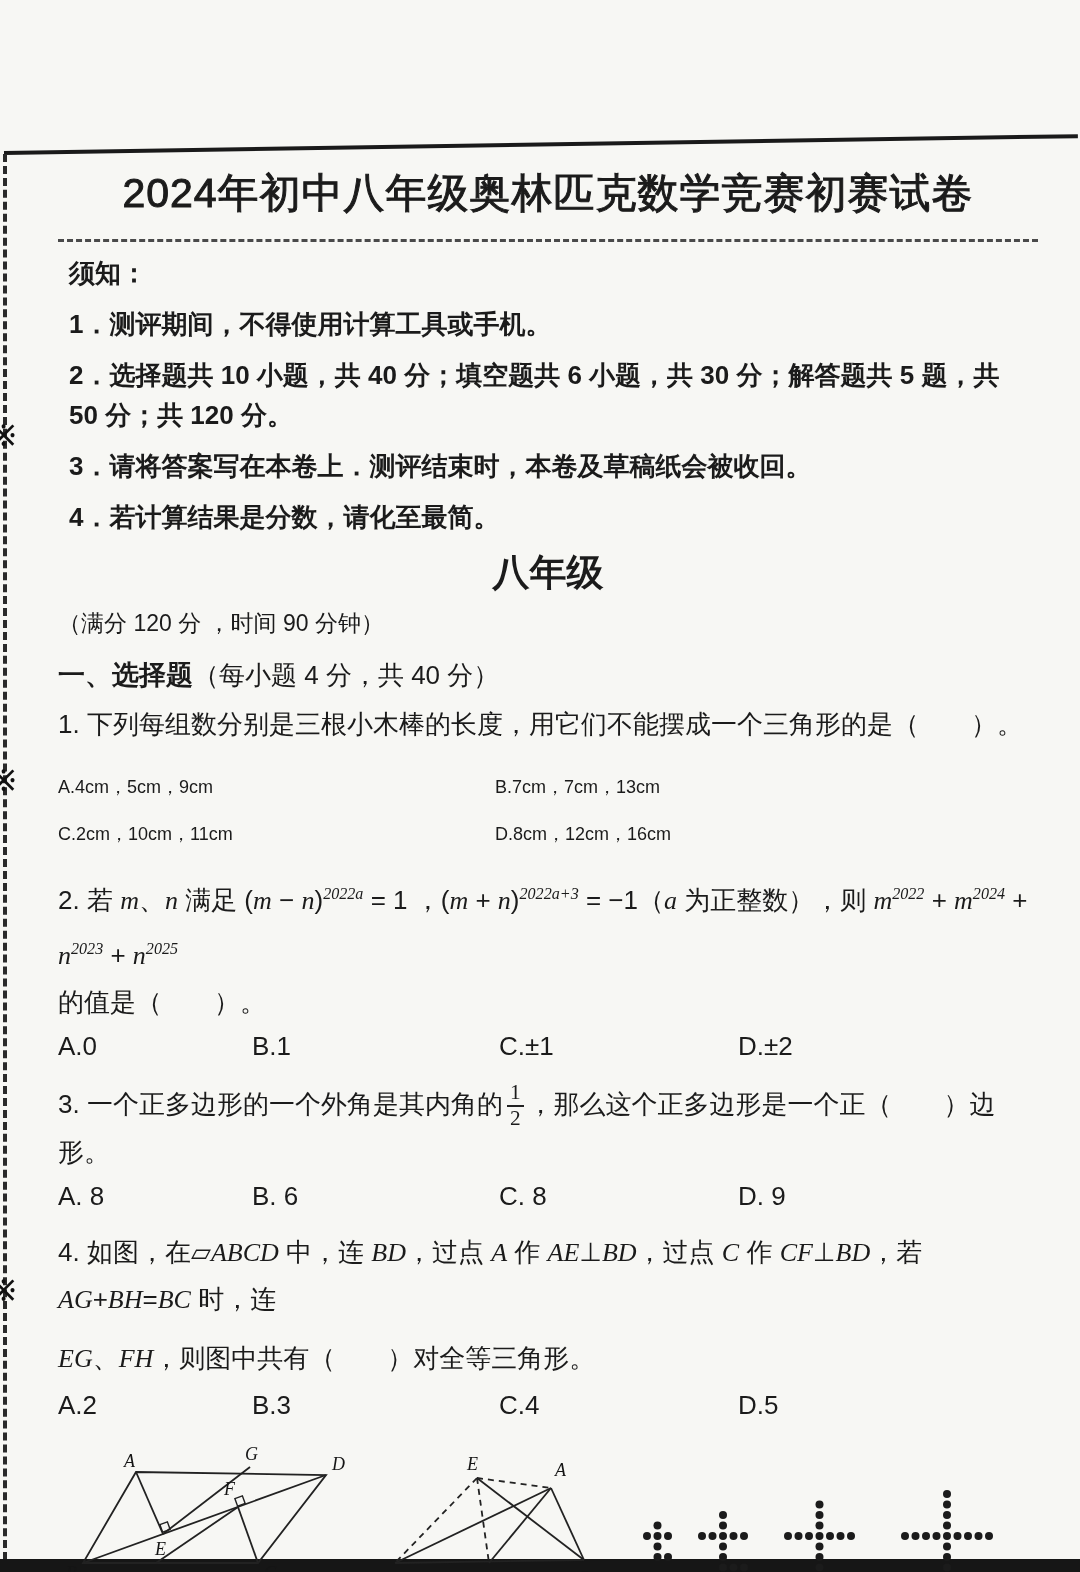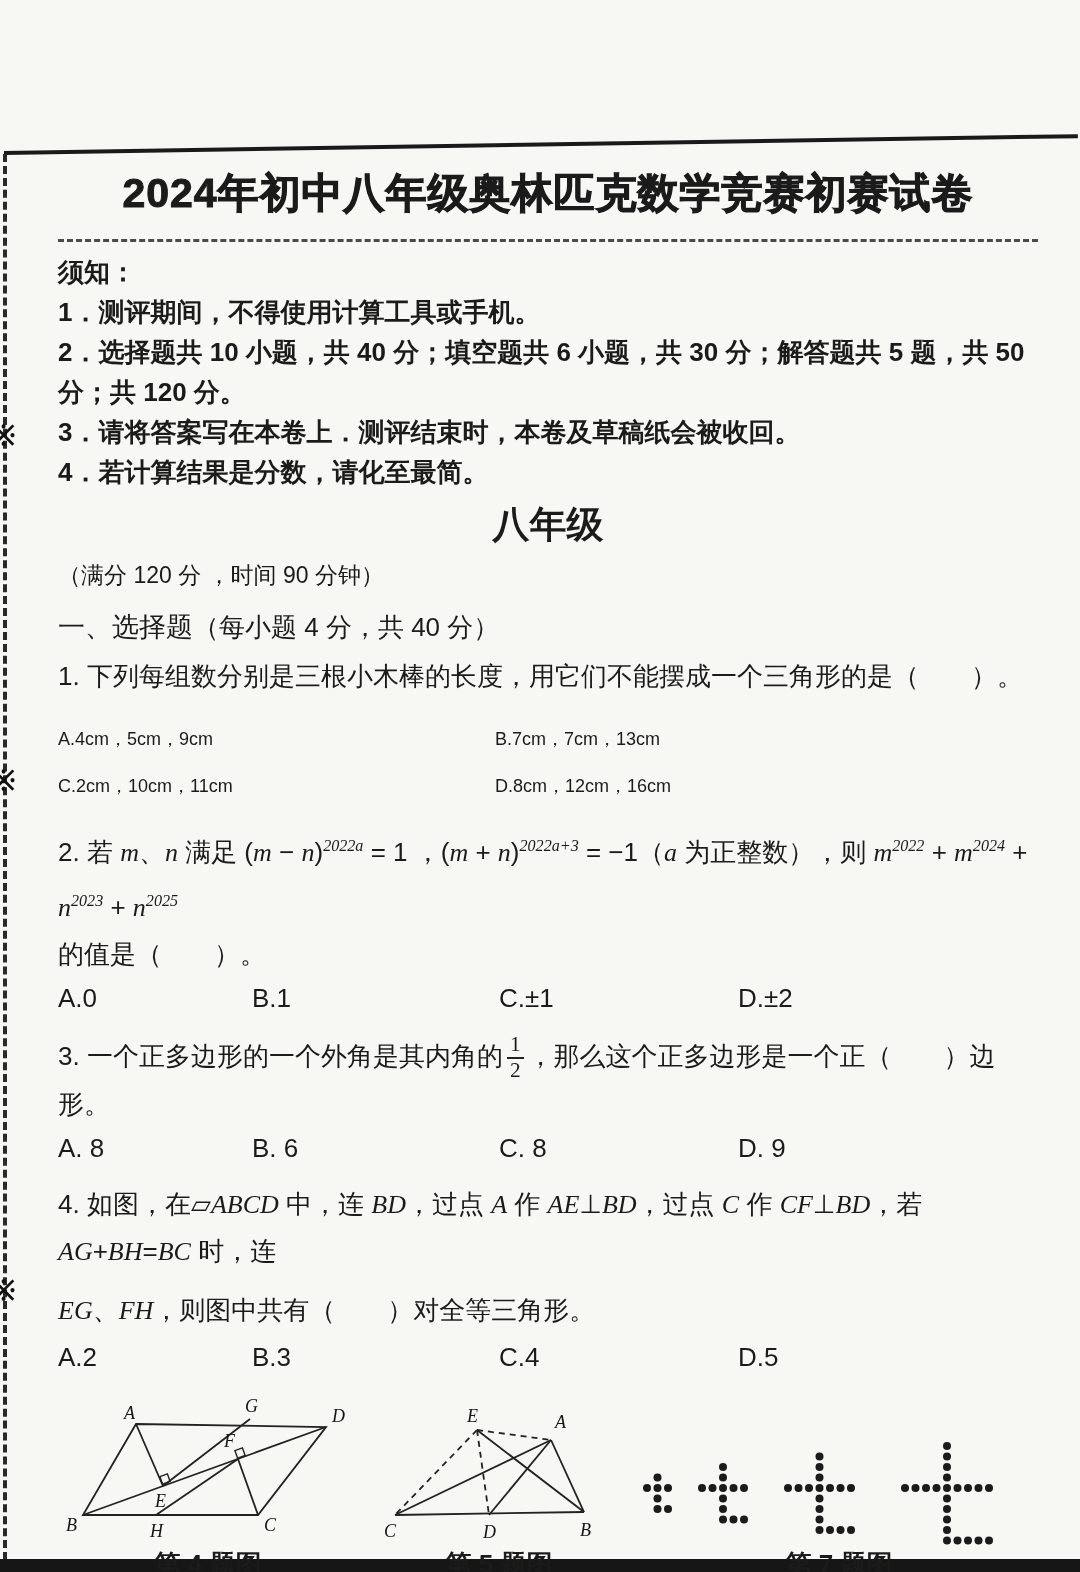--- a/index.html
+++ b/index.html
@@ -7,29 +7,29 @@
     width:1080px;height:1572px;position:relative;overflow:hidden;
     background:#f7f7f4;color:#1b1b1b;
     font-family:"Liberation Sans",sans-serif;
   }
   .topline{position:absolute;left:4px;top:151px;width:1074px;height:4px;background:#1a1a1a;
     transform:rotate(-0.9deg);transform-origin:left center}
   .leftedge{position:absolute;left:3px;top:154px;bottom:0;width:0;border-left:4px dashed #2a2a2a}
   .cutmark{position:absolute;left:-8px;font-size:28px;color:#111;font-weight:bold}
   .bottombar{position:absolute;left:0;bottom:0;width:100%;height:13px;background:#161616}
   .content{position:relative;padding:166px 42px 0 58px}
-  .title{font-size:41px;font-weight:bold;text-align:center;margin:0;letter-spacing:1px;
+  .title{font-size:41px;font-weight:normal;text-align:center;margin:0;letter-spacing:1px;
     -webkit-text-stroke:1px #1b1b1b}
   .sep{border:none;border-top:3px dashed #4a4a4a;margin:18px 0 0}
   .notice{font-size:26px;font-weight:600;line-height:40px;margin-top:10px}
-  .notice div{margin:0}
+  .notice div{margin:11px}
   .grade{font-size:37px;text-align:center;font-weight:bold;margin-top:8px}
   .meta{font-size:23px;text-align:left;margin-top:10px}
   .sechead{font-size:26px;margin-top:18px}
-  .sechead .b{font-weight:normal;font-size:27px}
+  .sechead .b{font-weight:bold;font-size:27px}
   .qtext{font-size:26px;line-height:42px;margin-top:10px}
   .q2line{font-size:26px;line-height:48px;margin-top:12px}
   .opts{display:grid;grid-template-columns:19.8% 25.2% 24.4% 30.6%;font-size:26px;line-height:46px}
   .opts2{display:grid;grid-template-columns:44.6% 55.4%;font-size:18px;line-height:47px;margin-top:19px}
   sup{font-size:0.62em}
   .mv{font-family:"Liberation Serif",serif;font-style:italic}
   .frac{display:inline-flex;flex-direction:column;text-align:center;vertical-align:middle;
     line-height:1.12;font-size:0.82em;margin:0 4px;font-family:"Liberation Serif",serif}
   .frac .num{border-bottom:2px solid #222;padding:0 3px}
   .frac .den{padding:0 3px}

